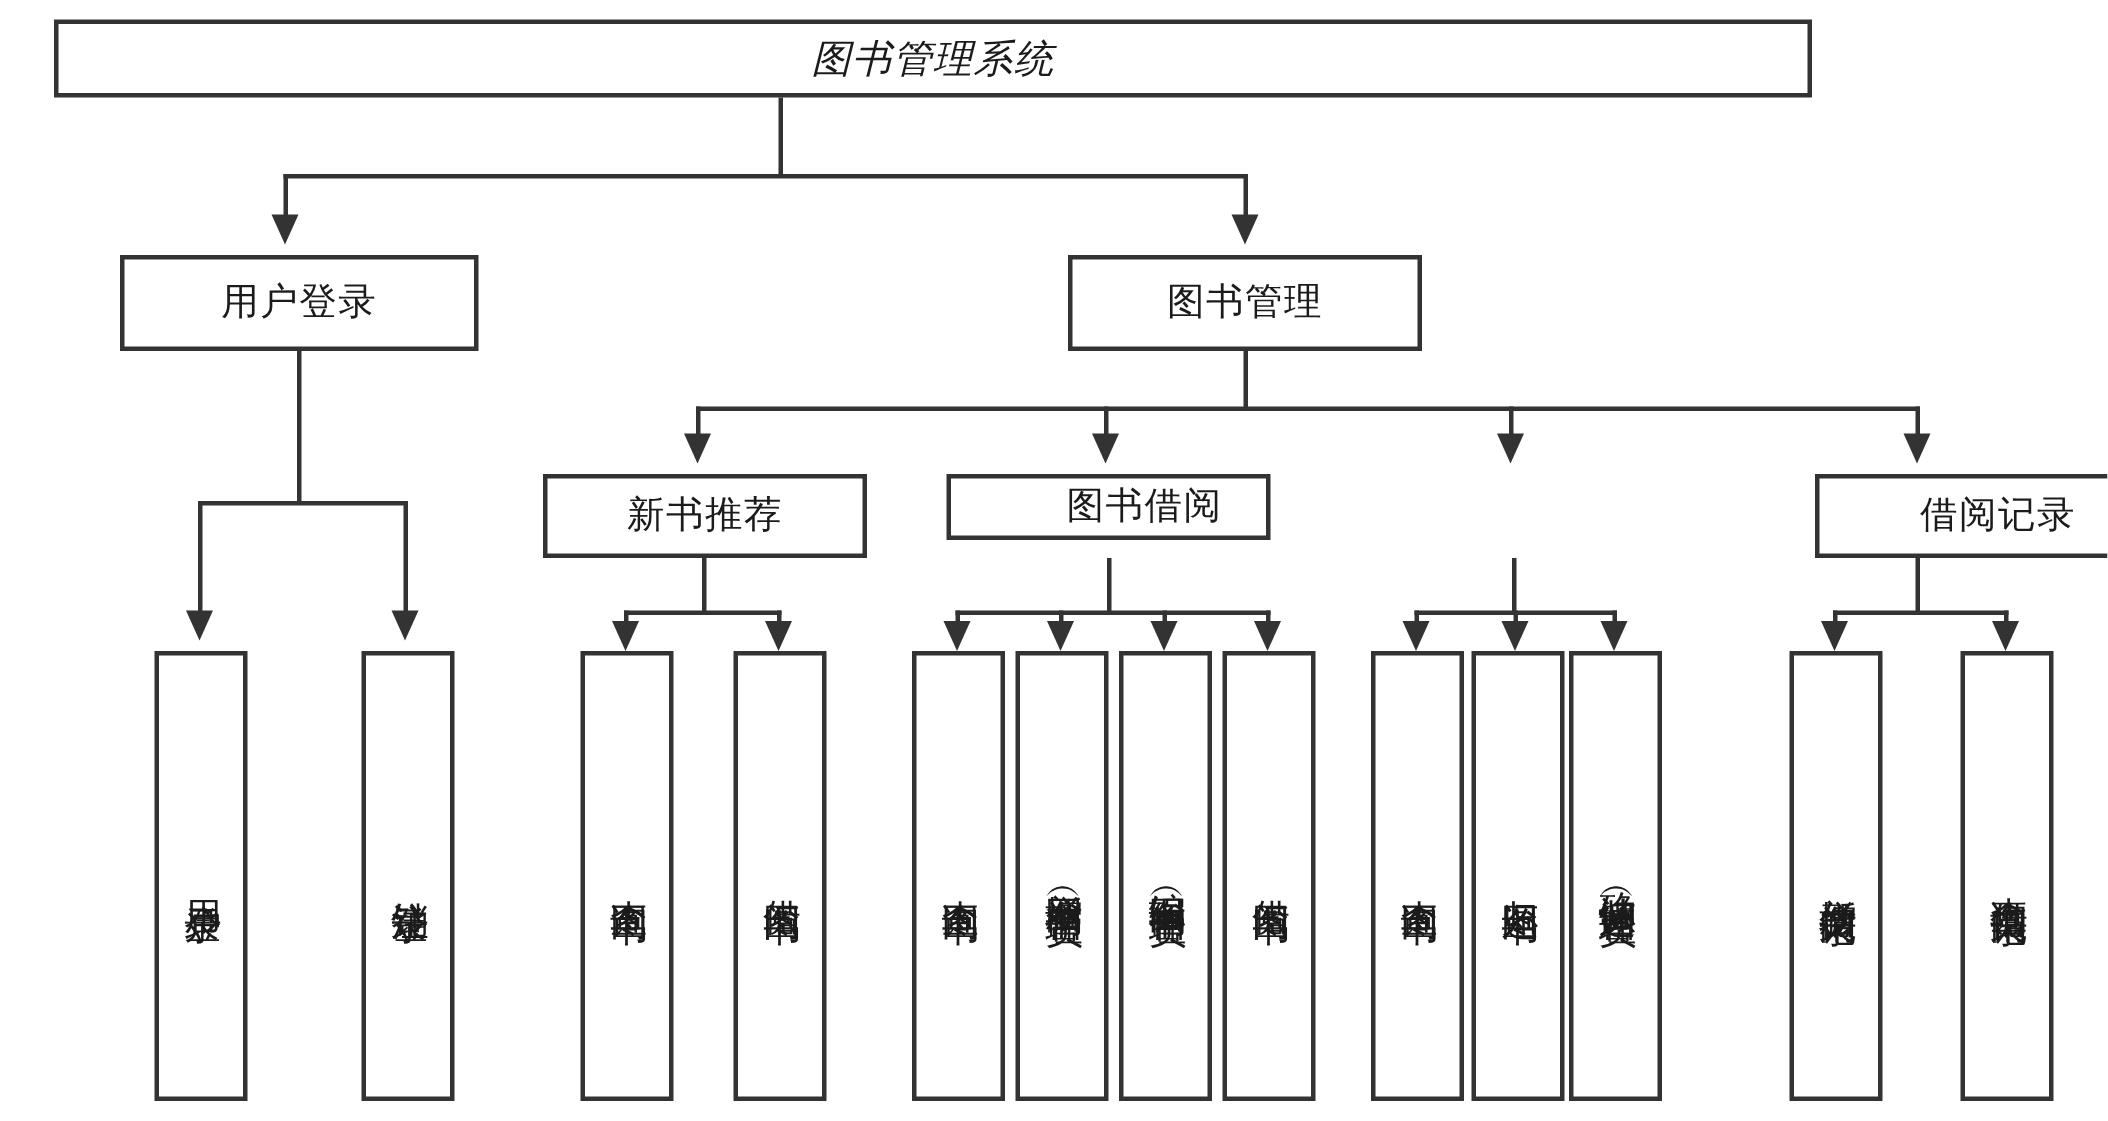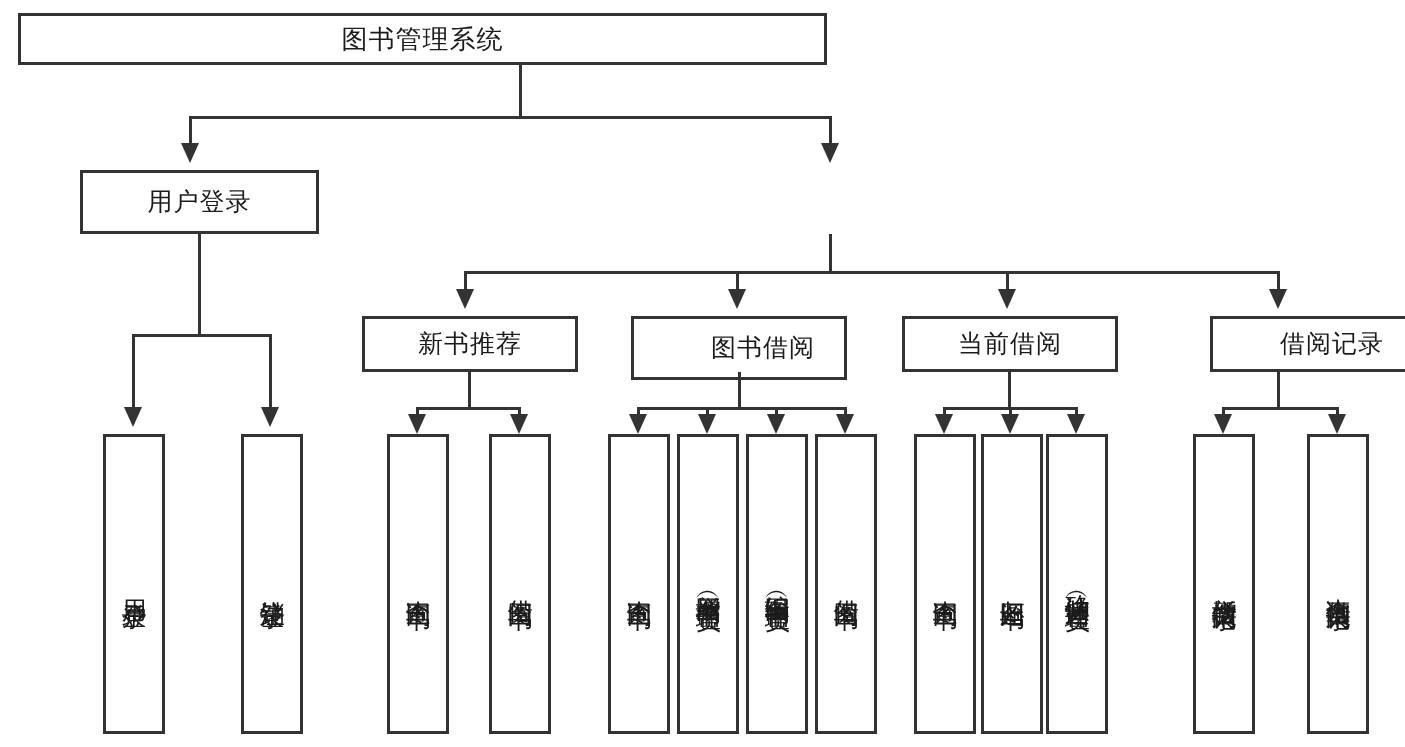--- a/index.html
+++ b/index.html
@@ -80,21 +80,21 @@
     white-space: nowrap;
     letter-spacing: 0.5px;
     pointer-events: none;
   }
 </style>
 </head>
 <body>
 
 <div id="canvas">
 
-  <div class="node root horiz" style="left:18px; top:13px; width:809px; height:52px;">
+  <div class="node root horiz" style="left:36px; top:13px; width:1172px; height:52px;font-style:italic;">
     <span class="label">图书管理系统</span>
   </div>
 
   <div class="ln v" style="left:519px; top:65px; width:3px; height:53px;"></div>
   <div class="ln h" style="left:189px; top:116px; width:643px; height:3px;"></div>
   <div class="ln v" style="left:189px; top:116px; width:3px; height:30px;"></div>
   <div class="arrow" style="left:181px; top:143px;"></div>
   <div class="ln v" style="left:829px; top:116px; width:3px; height:30px;"></div>
   <div class="arrow" style="left:821px; top:143px;"></div>
 
@@ -102,44 +102,44 @@
     <span class="label">用户登录</span>
   </div>
 
   <div class="ln v" style="left:198px; top:234px; width:3px; height:102px;"></div>
   <div class="ln h" style="left:132px; top:334px; width:140px; height:3px;"></div>
   <div class="ln v" style="left:132px; top:334px; width:3px; height:76px;"></div>
   <div class="arrow" style="left:124px; top:407px;"></div>
   <div class="ln v" style="left:269px; top:334px; width:3px; height:76px;"></div>
   <div class="arrow" style="left:261px; top:407px;"></div>
 
+  <div class="node horiz" style="left:712px; top:170px; width:236px; height:64px;">
+    <span class="label">图书管理</span>
+  </div>
 
   <div class="ln v" style="left:829px; top:234px; width:3px; height:40px;"></div>
   <div class="ln h" style="left:464px; top:271px; width:816px; height:3px;"></div>
 
   <div class="ln v" style="left:464px; top:271px; width:3px; height:21px;"></div>
   <div class="arrow" style="left:456px; top:289px;"></div>
 
   <div class="ln v" style="left:736px; top:271px; width:3px; height:21px;"></div>
   <div class="arrow" style="left:728px; top:289px;"></div>
 
   <div class="ln v" style="left:1006px; top:271px; width:3px; height:21px;"></div>
   <div class="arrow" style="left:998px; top:289px;"></div>
 
   <div class="ln v" style="left:1277px; top:271px; width:3px; height:21px;"></div>
   <div class="arrow" style="left:1269px; top:289px;"></div>
 
   <div class="node horiz" style="left:362px; top:316px; width:216px; height:56px;justify-content:center;">
     <span class="label">新书推荐</span>
   </div>
-  <div class="node horiz" style="left:631px; top:316px; width:216px; height:64px;padding-left:48px;">
+  <div class="node horiz" style="left:631px; top:316px; width:216px; height:44px;padding-left:48px;">
     <span class="label">图书借阅</span>
-  </div>
-  <div class="node horiz" style="left:902px; top:316px; width:216px; height:56px;">
-    <span class="label">当前借阅</span>
   </div>
   <div class="node horiz" style="left:1170px; top:316px; width:244px; height:56px;margin-left:40px;">
     <span class="label">借阅记录</span>
   </div>
 
   <div class="ln v" style="left:468px; top:372px; width:3px; height:38px;"></div>
   <div class="ln h" style="left:416px; top:407px; width:105px; height:3px;"></div>
   <div class="ln v" style="left:416px; top:407px; width:3px; height:12px;"></div>
   <div class="arrow" style="left:408px; top:414px;"></div>
   <div class="ln v" style="left:518px; top:407px; width:3px; height:12px;"></div>

